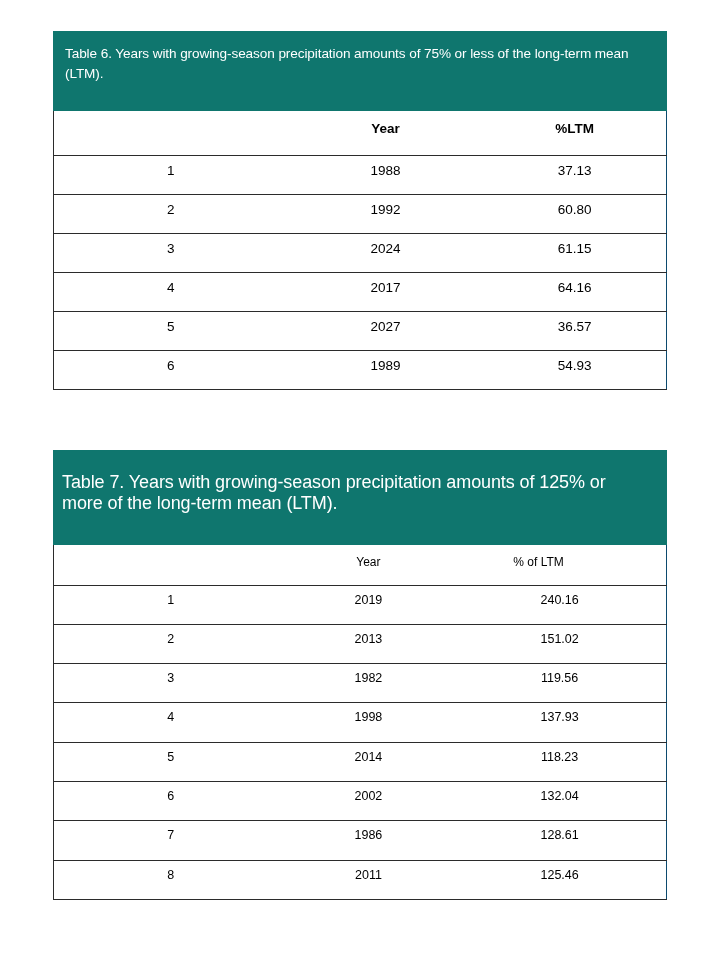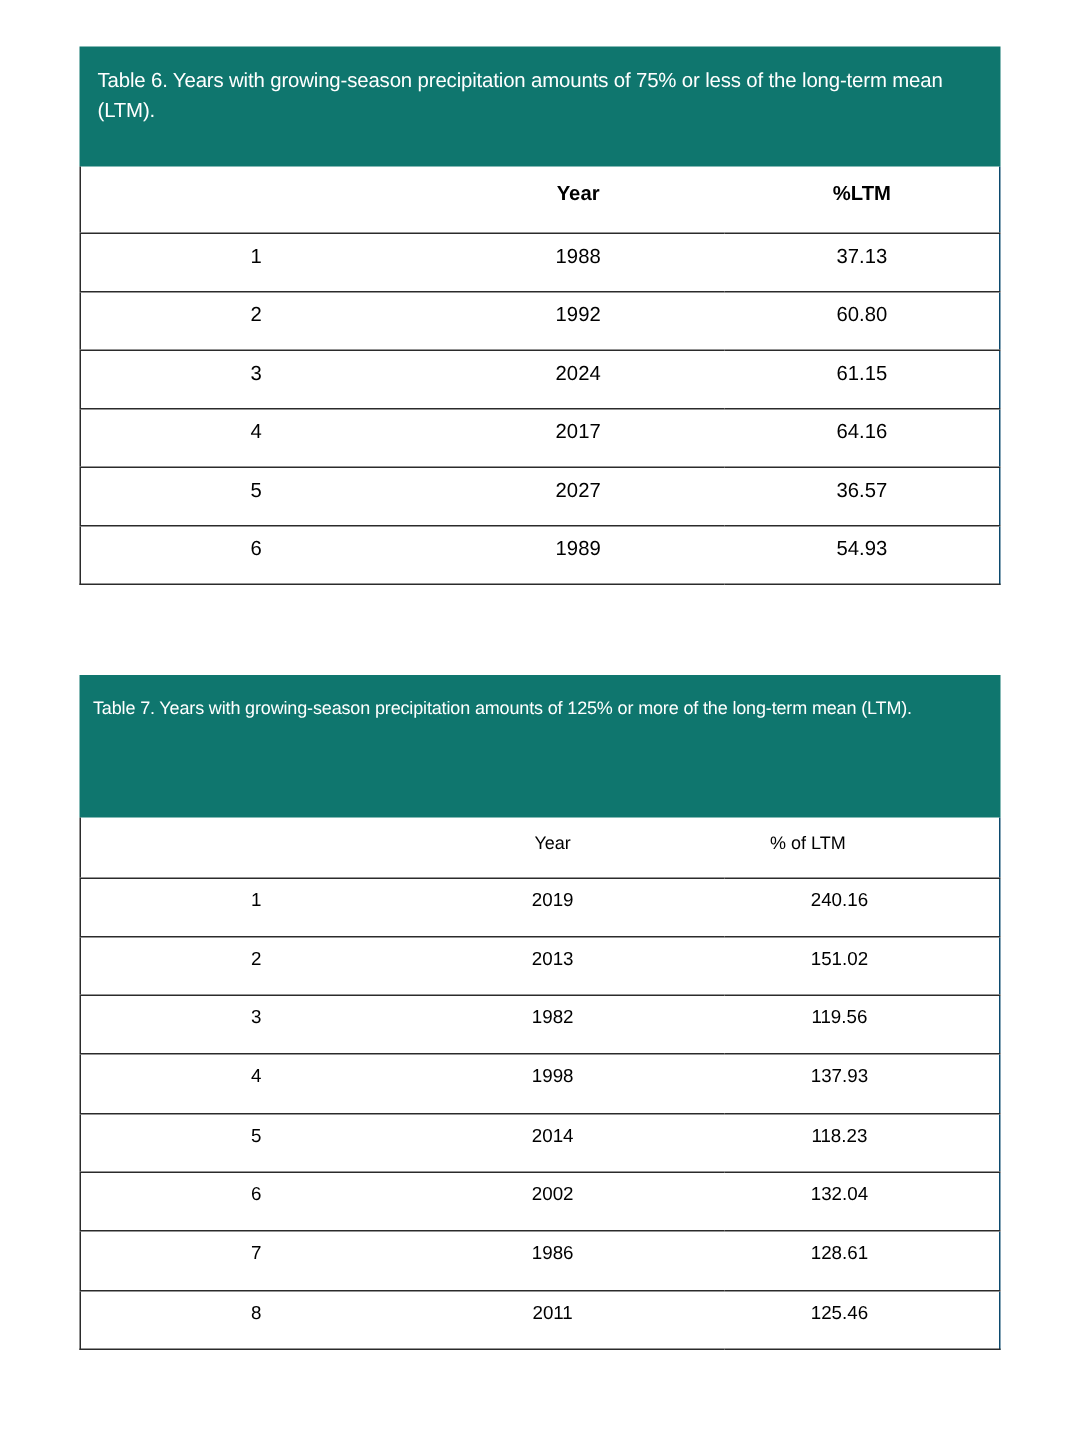--- a/index.html
+++ b/index.html
@@ -141,21 +141,21 @@
           <td class="col-rank cell-rank">6</td>
           <td class="col-year cell-year">1989</td>
           <td class="col-value cell-value">54.93</td>
         </tr>
       </tbody>
   </table>
 </div>
 
 <div class="table-block t7" id="block-t7" style="top:450px;">
 
-  <div class="table-banner" style="padding:12px 18px 16px 9px; font-size:12px; line-height:21px; min-height:95px;">
+  <div class="table-banner" style="padding:22px 18px 16px 9px; font-size:18px; line-height:21px; min-height:95px;">
     <span class="banner-text">Table 7. Years with growing-season precipitation amounts of 125% or more of the long-term mean (LTM).</span>
   </div>
 
   <table class="data-table">
     <thead>
       <tr class="hdr-row">
         <th class="hdr-cell col-rank"></th>
         <th class="hdr-cell col-year">Year</th>
         <th class="hdr-cell col-value">% of LTM</th>
       </tr>

